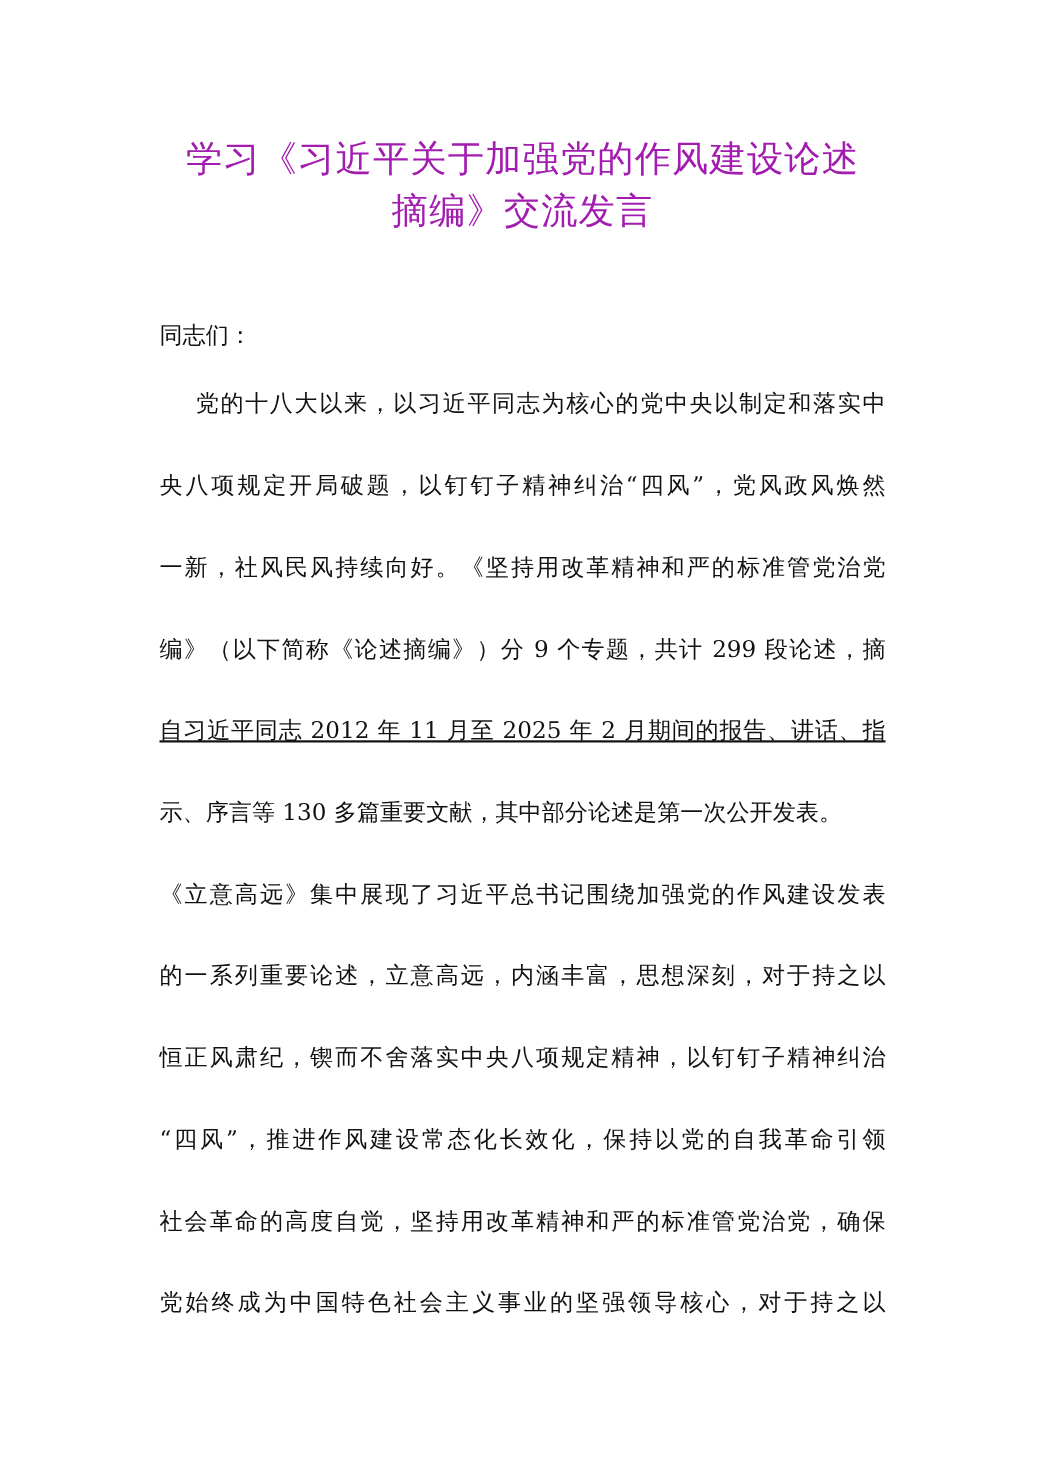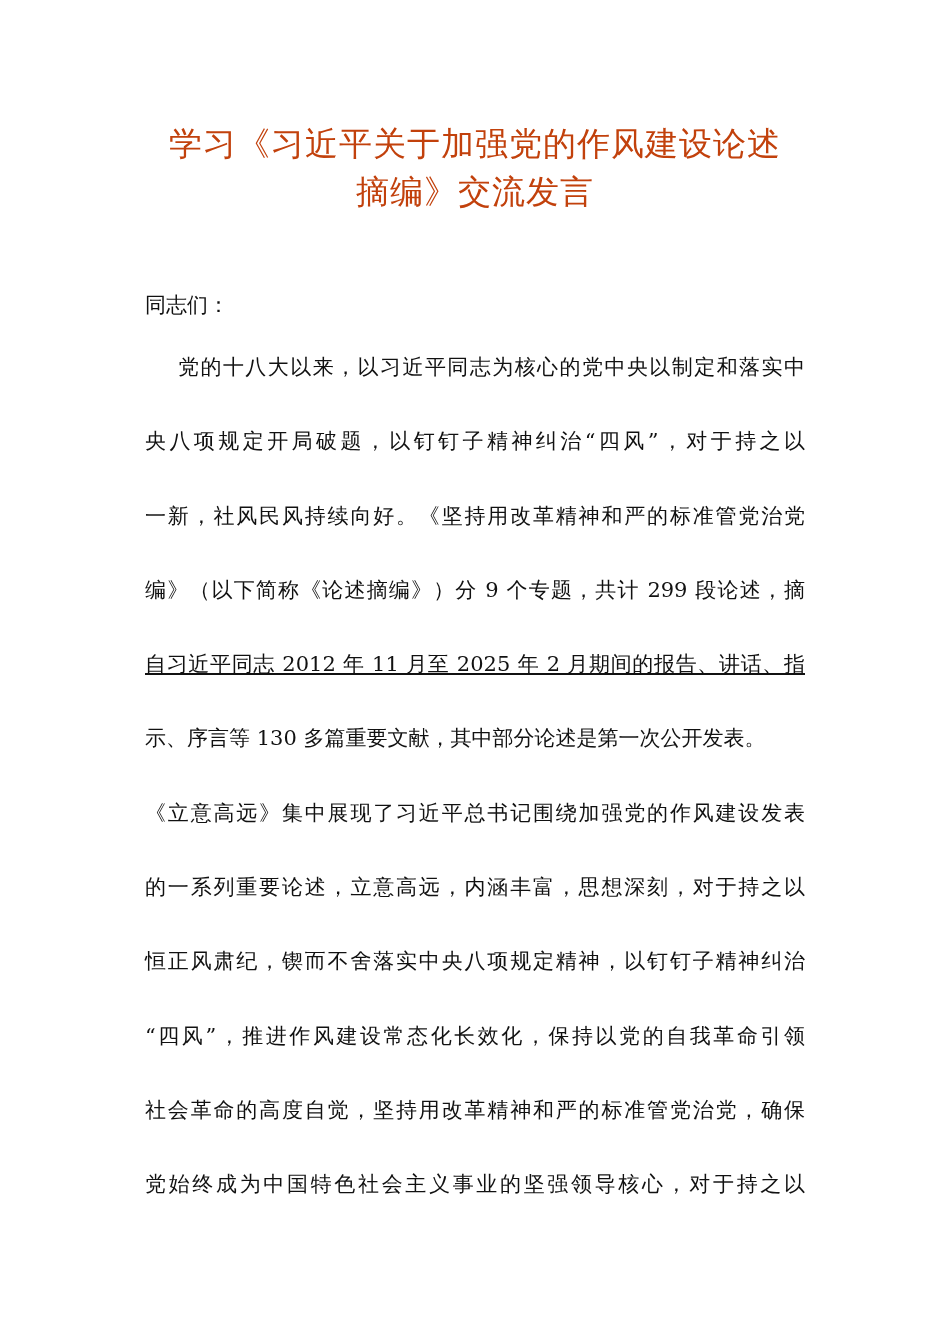--- a/index.html
+++ b/index.html
@@ -23,21 +23,21 @@
       background: #ffffff;
     }
     .title-line {
       position: absolute;
       left: 0;
       width: 950px;
       text-align: center;
       font-size: 33px;
       line-height: 40px;
       letter-spacing: 1px;
-      color: #c2410c;
+      color: #a21caf;
       white-space: nowrap;
     }
     .salutation {
       position: absolute;
       left: 145px;
       font-size: 21px;
       line-height: 28px;
       white-space: nowrap;
       text-align: right;
     }
@@ -63,21 +63,21 @@
 <body>
 
 <div class="page">
 
   <div class="title-line" style="top:124px;">学习《习近平关于加强党的作风建设论述</div>
   <div class="title-line" style="top:172px;">摘编》交流发言</div>
 
   <div class="salutation" style="top:291px;">同志们：</div>
 
   <div class="body-line indent" style="top:353px;">党的十八大以来，以习近平同志为核心的党中央以制定和落实中</div>
-  <div class="body-line" style="top:427px;">央八项规定开局破题，以钉钉子精神纠治“四风”，对于持之以</div>
+  <div class="body-line" style="top:427px;">央八项规定开局破题，以钉钉子精神纠治“四风”，党风政风焕然</div>
   <div class="body-line" style="top:502px;">一新，社风民风持续向好。《坚持用改革精神和严的标准管党治党</div>
   <div class="body-line" style="top:576px;">编》（以下简称《论述摘编》）分 9 个专题，共计 299 段论述，摘</div>
   <div class="body-line" style="top:650px;text-decoration:underline;">自习近平同志 2012 年 11 月至 2025 年 2 月期间的报告、讲话、指</div>
   <div class="body-line last" style="top:724px;">示、序言等 130 多篇重要文献，其中部分论述是第一次公开发表。</div>
   <div class="body-line" style="top:799px;">《立意高远》集中展现了习近平总书记围绕加强党的作风建设发表</div>
   <div class="body-line" style="top:947px;">恒正风肃纪，锲而不舍落实中央八项规定精神，以钉钉子精神纠治</div>
   <div class="body-line" style="top:873px;">的一系列重要论述，立意高远，内涵丰富，思想深刻，对于持之以</div>
   <div class="body-line" style="top:1022px;">“四风”，推进作风建设常态化长效化，保持以党的自我革命引领</div>
   <div class="body-line" style="top:1096px;">社会革命的高度自觉，坚持用改革精神和严的标准管党治党，确保</div>
   <div class="body-line" style="top:1170px;">党始终成为中国特色社会主义事业的坚强领导核心，对于持之以</div>

